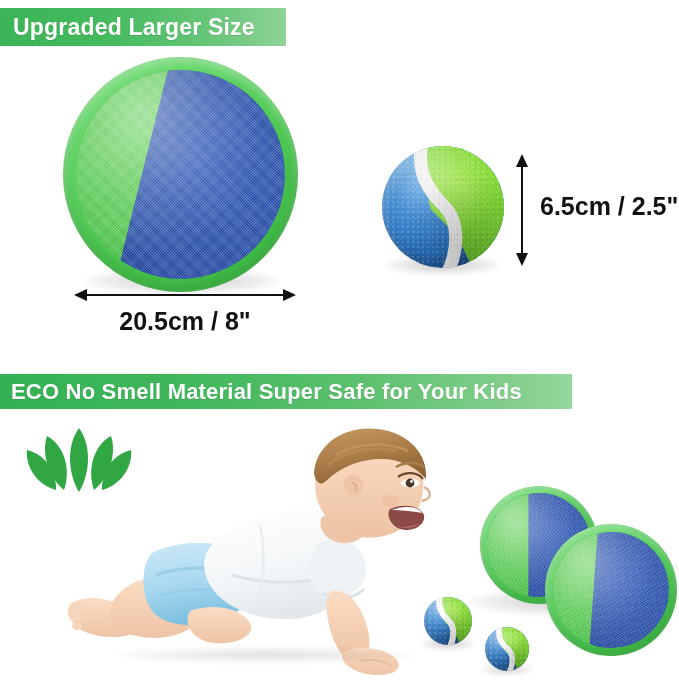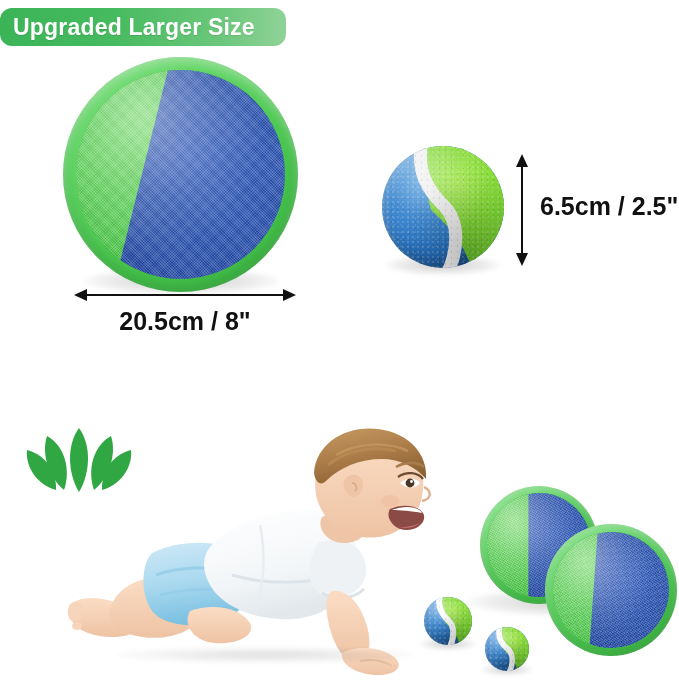--- a/index.html
+++ b/index.html
@@ -25,21 +25,21 @@
 
   
   .banner {
     position: absolute;
     display: flex;
     align-items: center;
     color: #ffffff;
     font-weight: bold;
     letter-spacing: 0.2px;
     text-shadow: 0 1px 1px rgba(0,0,0,0.10);
-    border-radius: 12px;
+    border-radius: 1px;
   }
   #banner-top {
     left: 0px;
     top: 8px;
     width: 286px;
     height: 38px;
     font-size: 23px;
     padding-left: 13px;
     box-sizing: border-box;
     background: linear-gradient(to right, #3bb457 0%, #45ba5e 38%, #6cc77c 78%, #8fd397 100%);
@@ -295,20 +295,23 @@
   </div>
   <div class="dim-label" id="label-paddle-size">20.5cm / 8"</div>
 
   <div>
     <div class="dim-line-v" style="left:521px; top:164px; height:92px;"></div>
     <div class="arrow-head ah-up" style="left:516px; top:154px;"></div>
     <div class="arrow-head ah-down" style="left:516px; top:253px;"></div>
   </div>
   <div class="dim-label" id="label-ball-size">6.5cm / 2.5"</div>
 
+  <div class="banner" id="banner-eco">
+    <span>ECO No Smell Material Super Safe for Your Kids</span>
+  </div>
 
   <div id="eco-logo">
     <svg class="leaves" viewBox="0 0 112 68">
 
       <path d="M4 22 C2 40, 16 58, 33 62 C34 44, 22 26, 4 22 Z" fill="#31a744"></path>
 
       <path d="M24 8 C18 26, 26 50, 41 62 C48 42, 42 18, 24 8 Z" fill="#31a744"></path>
 
       <path d="M56 0 C44 16, 44 44, 56 64 C68 44, 68 16, 56 0 Z" fill="#31a744"></path>
 

